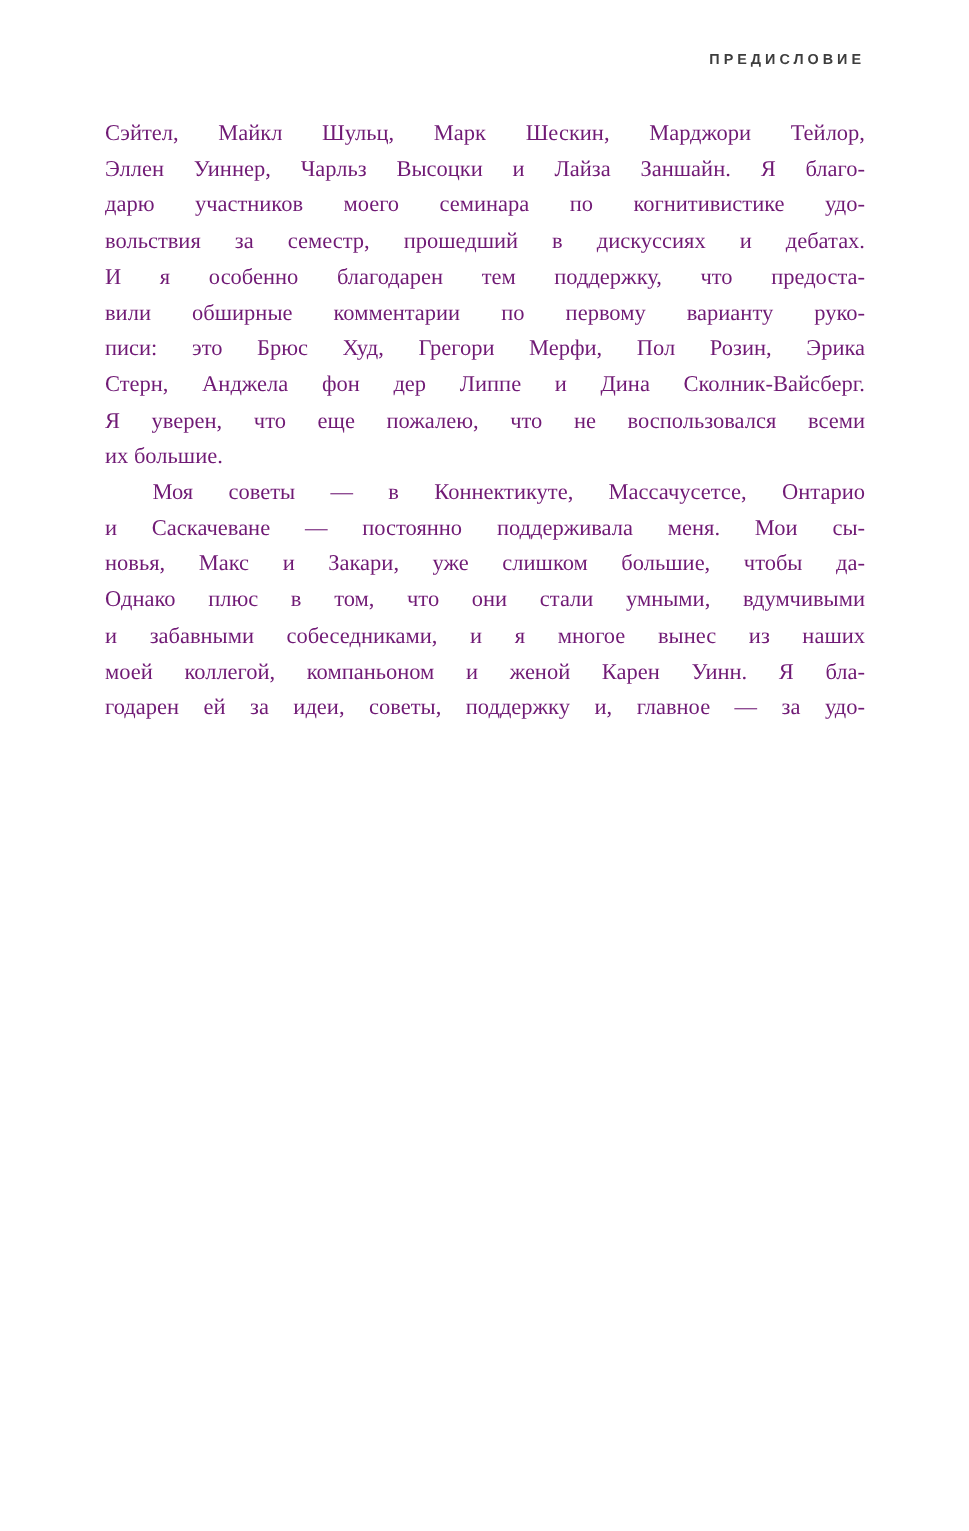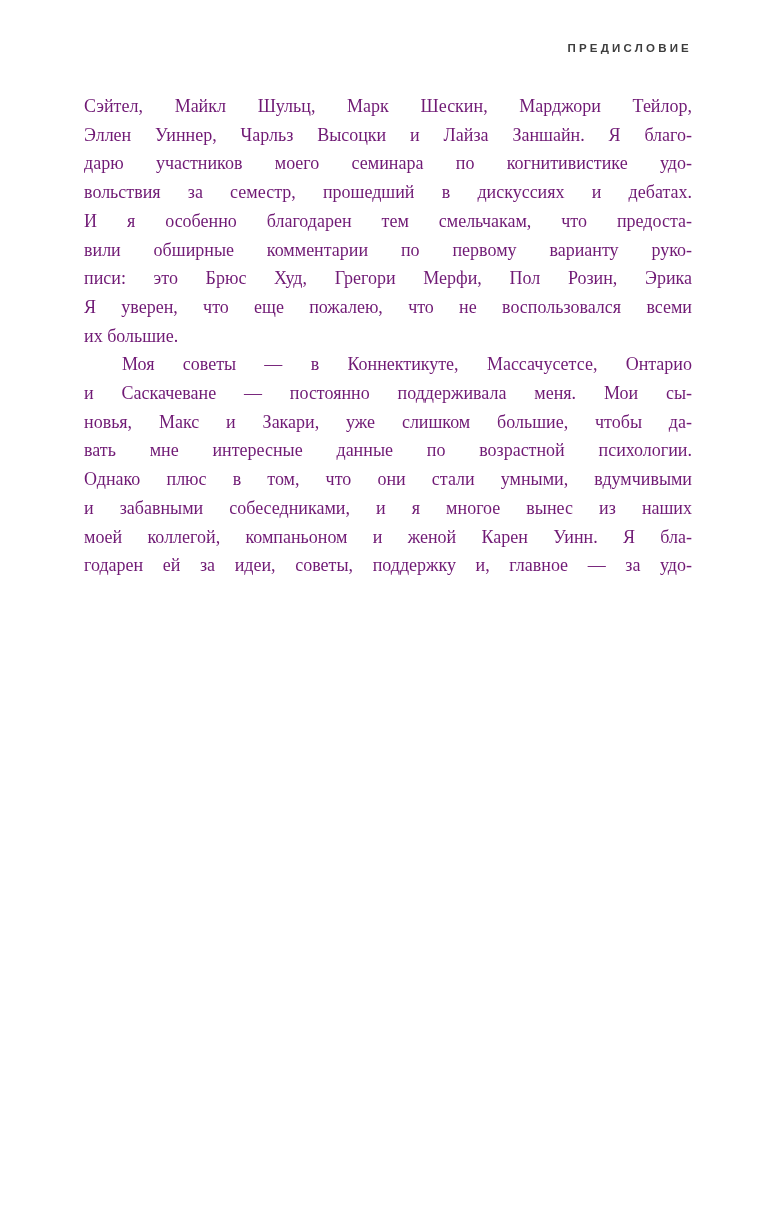--- a/index.html
+++ b/index.html
@@ -48,27 +48,27 @@
 </head>
 <body>
 
 <div class="page">
   <div class="running-head">ПРЕДИСЛОВИЕ</div>
   <div class="text-block">
       <div class="line">Сэйтел, Майкл Шульц, Марк Шескин, Марджори Тейлор,</div>
       <div class="line">Эллен Уиннер, Чарльз Высоцки и Лайза Заншайн. Я благо-</div>
       <div class="line">дарю участников моего семинара по когнитивистике удо-</div>
       <div class="line">вольствия за семестр, прошедший в дискуссиях и дебатах.</div>
-      <div class="line">И я особенно благодарен тем смельчакам, что предоста-</div>
+      <div class="line">И я особенно благодарен тем поддержку, что предоста-</div>
       <div class="line">вили обширные комментарии по первому варианту руко-</div>
       <div class="line">писи: это Брюс Худ, Грегори Мерфи, Пол Розин, Эрика</div>
+      <div class="line">Стерн, Анджела фон дер Липпе и Дина Сколник-Вайсберг.</div>
       <div class="line">Я уверен, что еще пожалею, что не воспользовался всеми</div>
       <div class="line last">их большие.</div>
       <div class="line indent">Моя советы — в Коннектикуте, Массачусетсе, Онтарио</div>
       <div class="line">и Саскачеване — постоянно поддерживала меня. Мои сы-</div>
       <div class="line">новья, Макс и Закари, уже слишком большие, чтобы да-</div>
-      <div class="line">вать мне интересные данные по возрастной психологии.</div>
       <div class="line">Однако плюс в том, что они стали умными, вдумчивыми</div>
       <div class="line">и забавными собеседниками, и я многое вынес из наших</div>
       <div class="line">моей коллегой, компаньоном и женой Карен Уинн. Я бла-</div>
       <div class="line">годарен ей за идеи, советы, поддержку и, главное — за удо-</div>
     </div>
 </div>
 
 </body></html>

